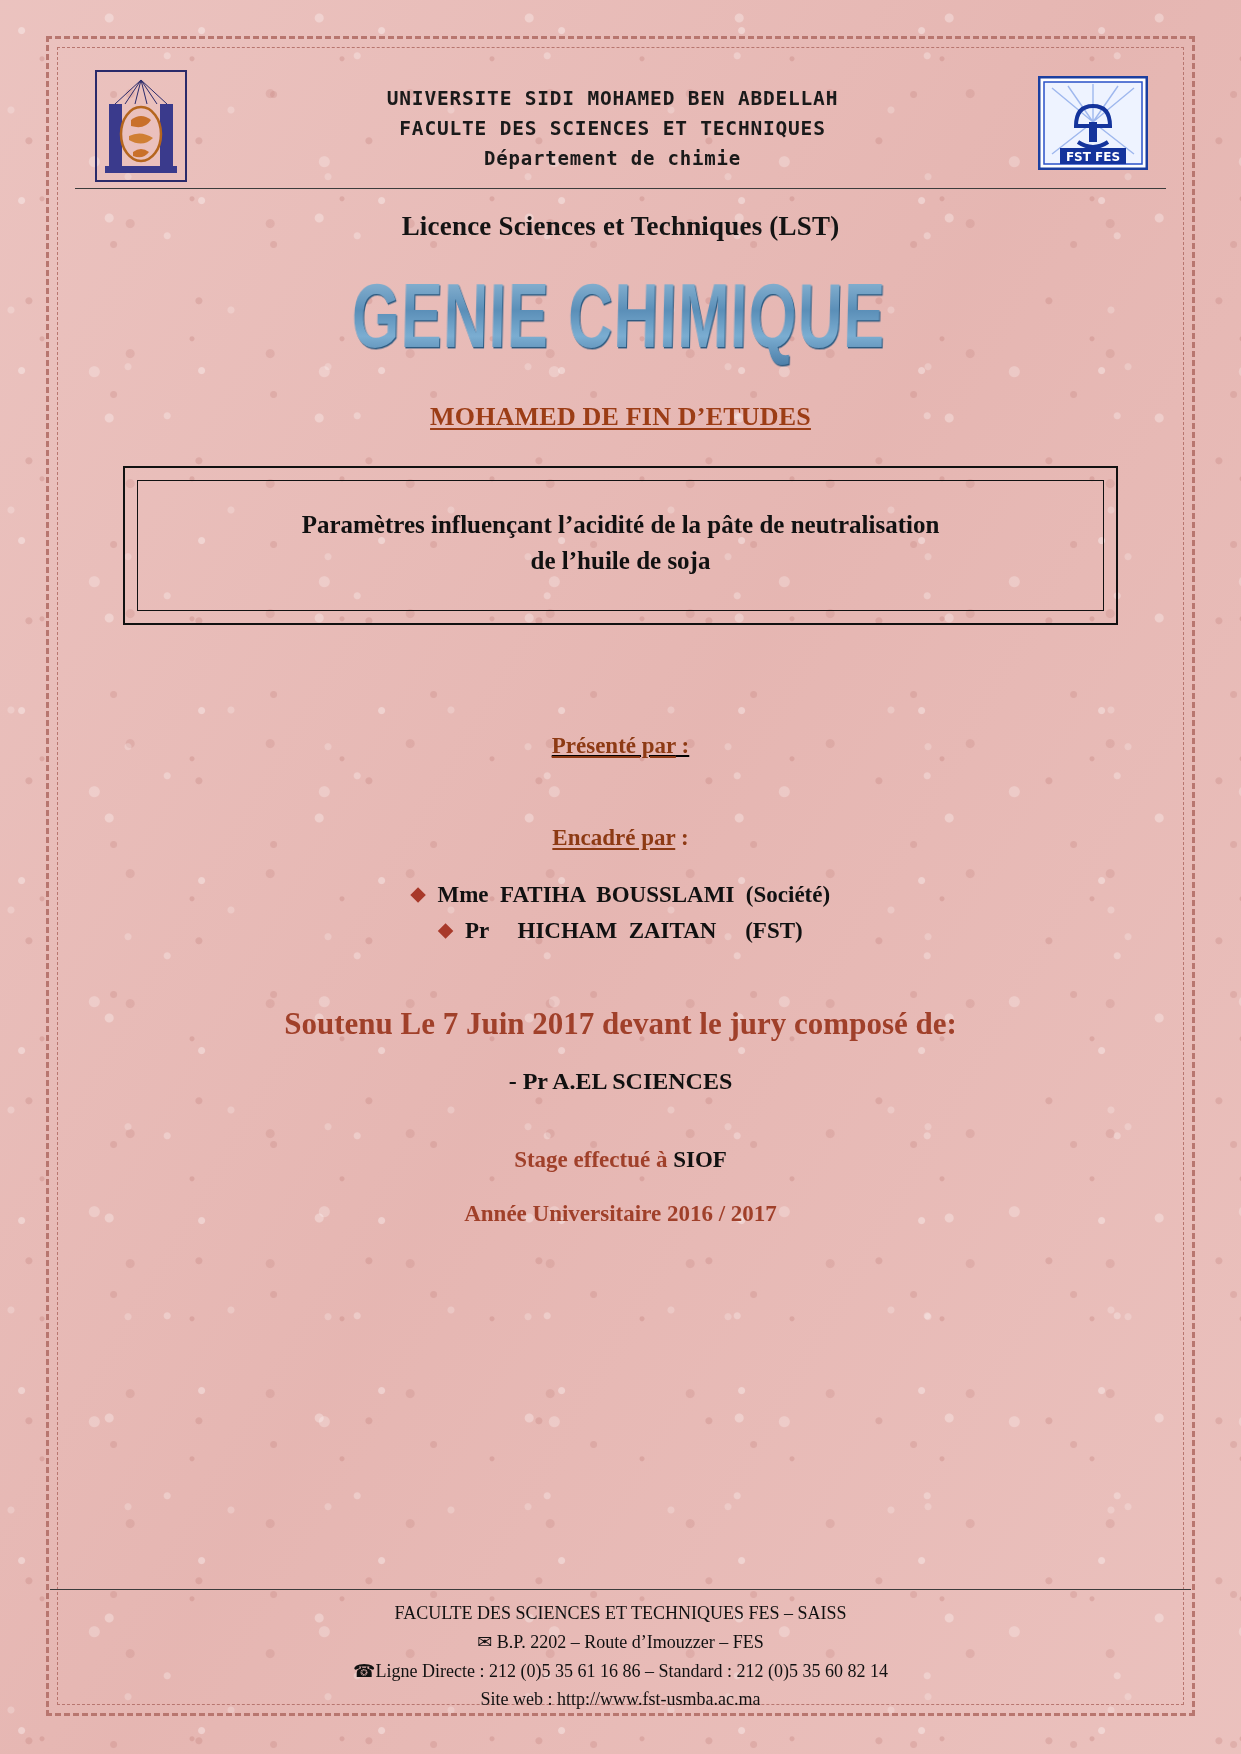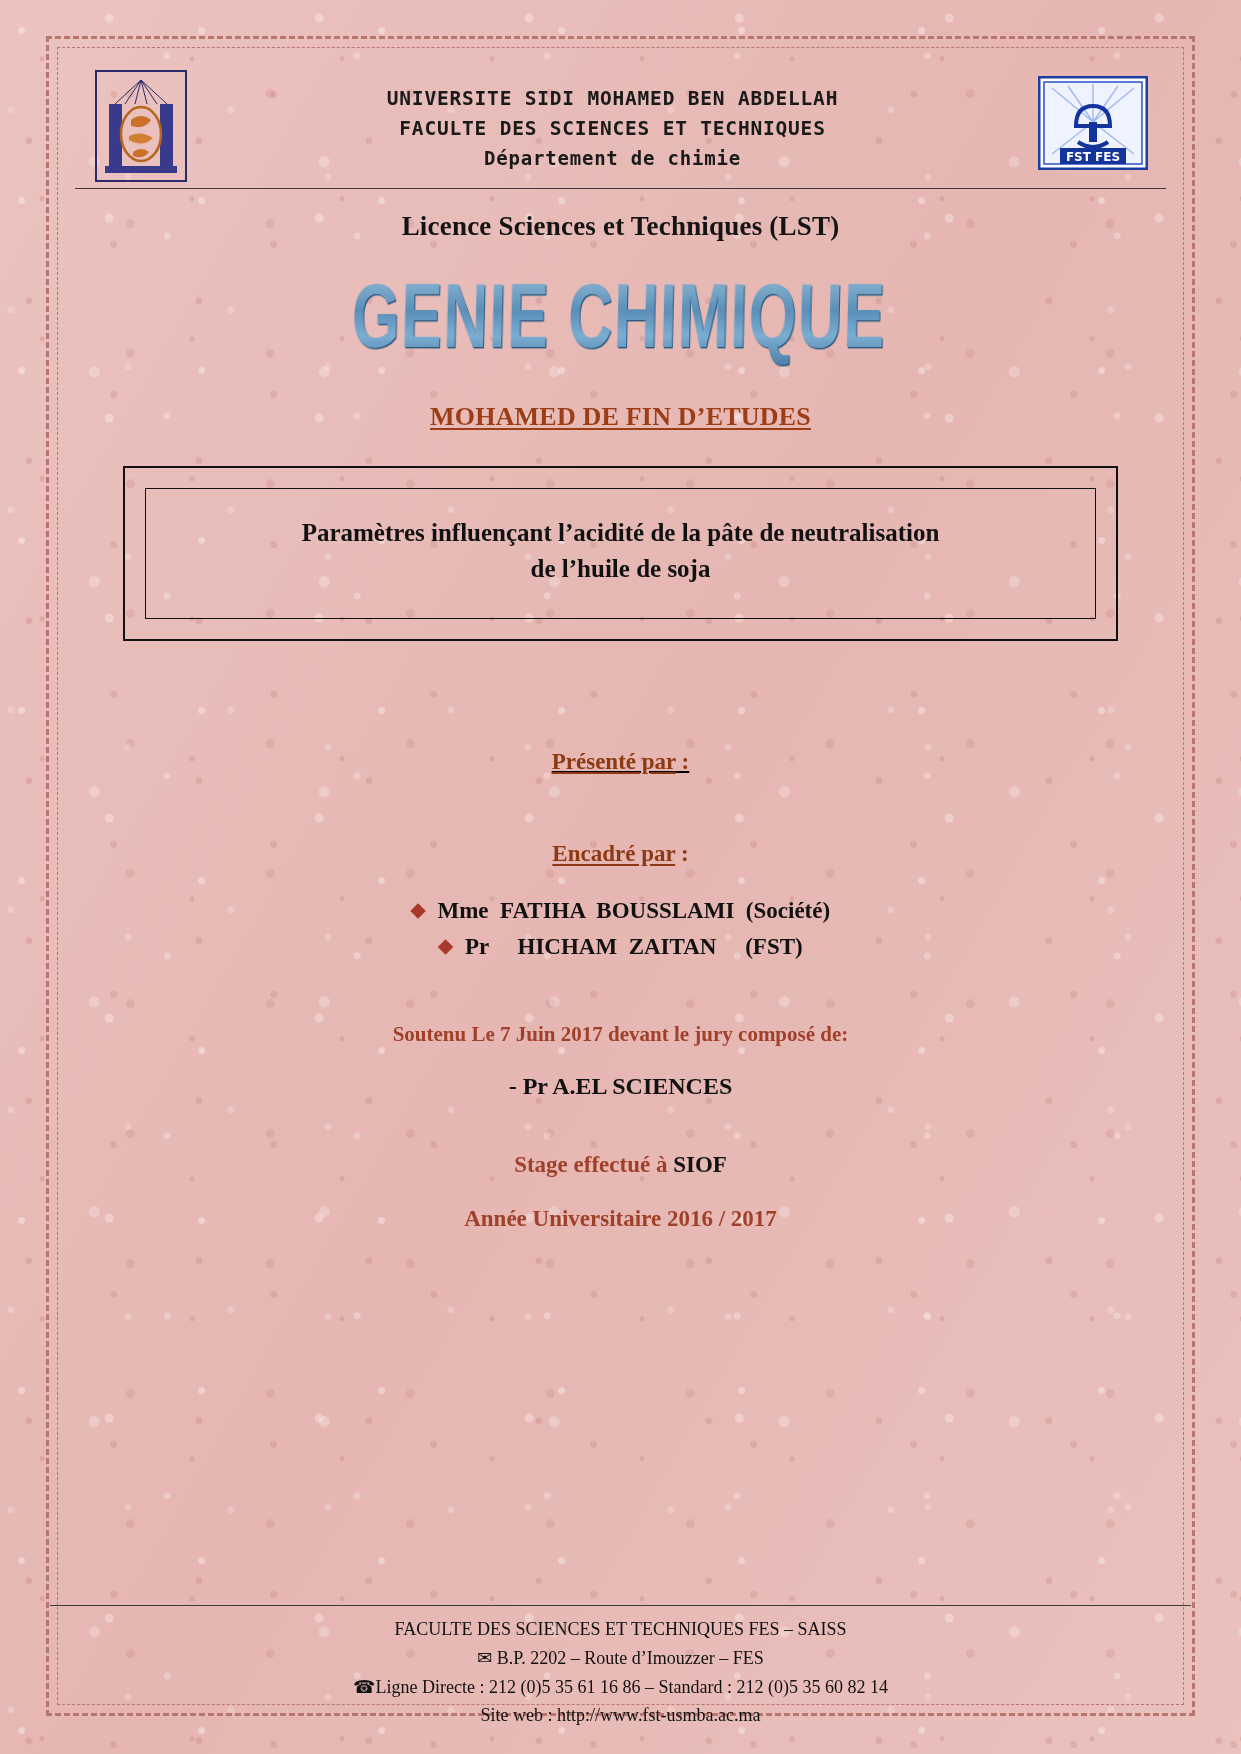--- a/index.html
+++ b/index.html
@@ -154,21 +154,21 @@
     color: #9c3d16;
     text-decoration: underline;
     text-underline-offset: 3px;
     letter-spacing: 0.2px;
   }
 
   
   .subject-frame {
     margin: 34px 48px 0 48px;
     border: 2.5px solid #111;
-    padding: 20px;
+    padding: 12px;
     background: transparent;
   }
   .subject-frame-inner {
     border: 1.2px solid #111;
     padding: 26px 28px 30px 28px;
     text-align: center;
     font-size: 25px;
     font-weight: bold;
     color: #111;
     line-height: 1.45;
@@ -212,21 +212,21 @@
     font-weight: bold;
     color: #111;
     line-height: 1.6;
     white-space: pre;
     display: block;
   }
 
   .soutenu {
     text-align: center;
     margin-top: 56px;
-    font-size: 21px;
+    font-size: 31px;
     font-weight: bold;
     color: #a0402a;
   }
 
   .jury {
     margin-top: 22px;
     text-align: center;
   }
   .jury-inner {
     display: inline-block;
@@ -251,21 +251,21 @@
     font-size: 23px;
     font-weight: bold;
     color: #a0402a;
   }
 
   
   .footer-wrap {
     position: absolute;
     left: 50px;
     right: 50px;
-    bottom: 24px;
+    bottom: 40px;
     margin-top: 28px;
   }
   .rule-bottom {
     border: none;
     border-top: 1.2px solid #3c3c3c;
     margin: 0 0 10px 0;
   }
   .footer {
     text-align: center;
     font-size: 18px;

